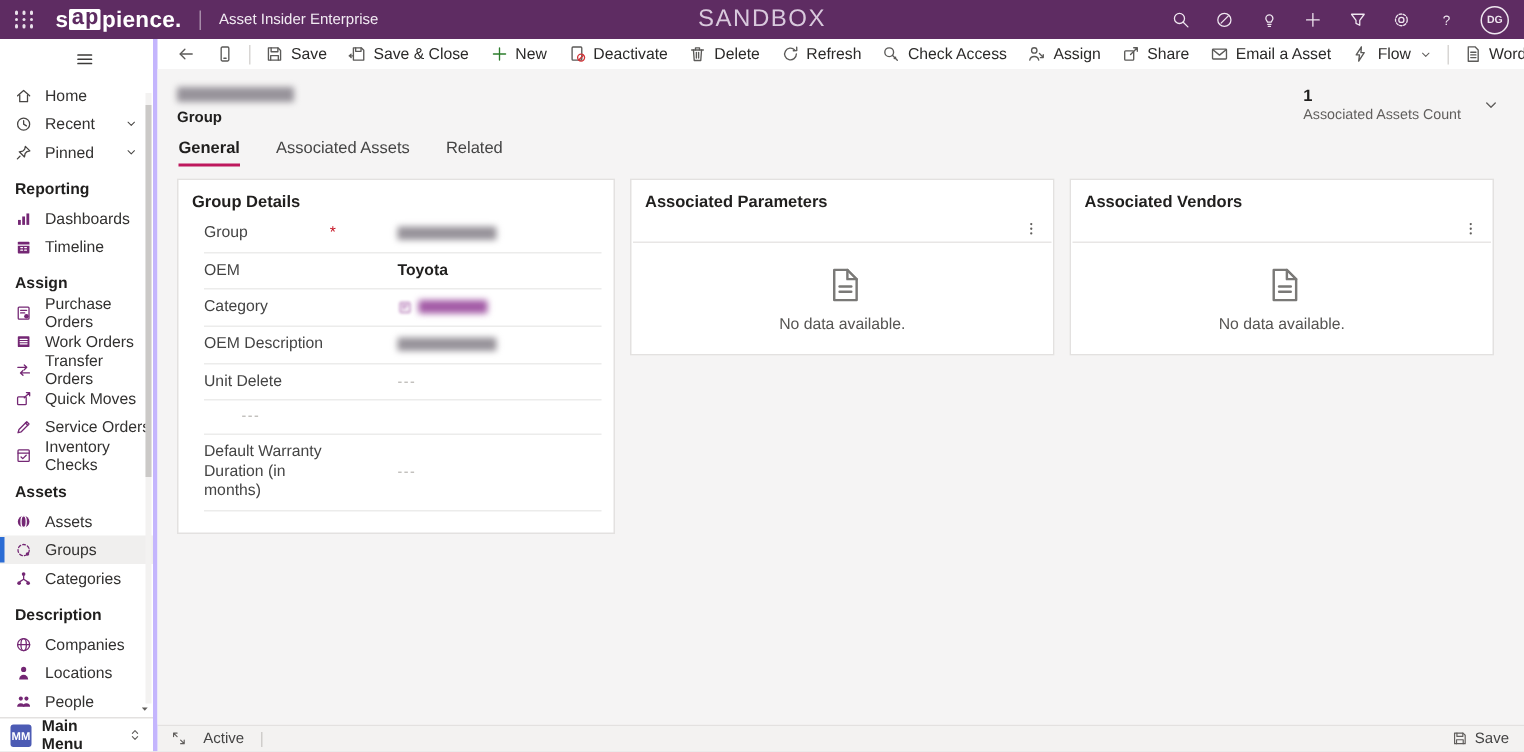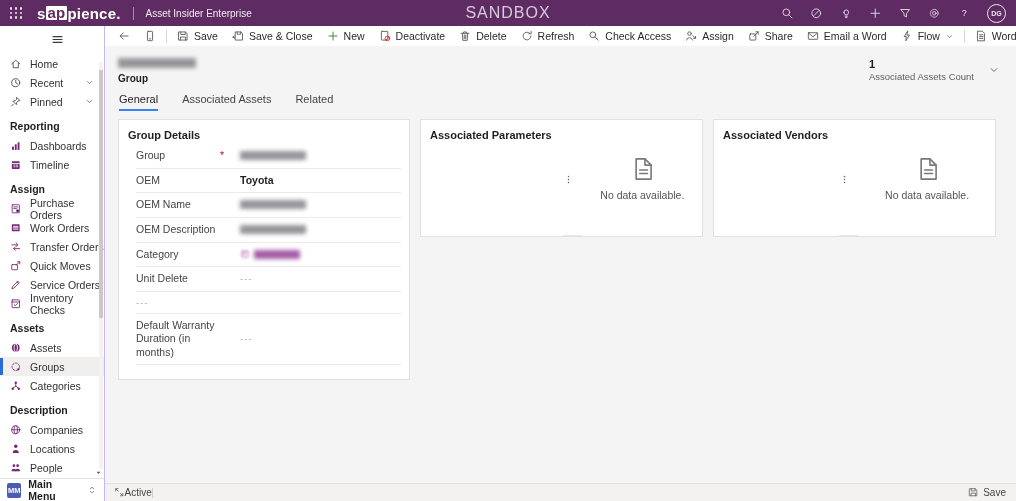--- a/index.html
+++ b/index.html
@@ -14,36 +14,36 @@
   .icwrap { display:inline-flex; align-items:center; justify-content:center; flex:none; }
   .ic .wh { stroke:#fff; }
   .ic .rd { stroke:#d13438; }
 
   
   .topbar { height:26px; background:#5e2c62; color:#fff; display:flex; align-items:center;
             padding:0 10px; position:relative; }
   .waffle { display:grid; grid-template-columns:repeat(3,3px); grid-gap:2px; margin-right:14px; cursor:pointer; }
   .waffle i { width:2.4px; height:2.4px; background:#e9e0ea; border-radius:50%; }
   .logo { font-size:15px; font-weight:700; letter-spacing:.2px; display:flex; align-items:center; }
-  .logo .box { background:#fff; color:#5e2c62; padding:0 1.5px; margin:0 .5px; border-radius:1px; line-height:14px; }
+  .logo .box { background:#fff; color:#5e2c62; padding:0 1.5px; margin:0 .5px; border-radius:1px; line-height:14px;font-family:Liberation Mono, monospace; }
   .tb-sep { width:1px; height:13px; background:rgba(255,255,255,.45); margin:0 12px; }
   .appname { font-size:10px; font-weight:400; color:#f2ebf3; }
   .env { position:absolute; left:50%; transform:translateX(-50%); font-size:16px;
          color:#d9c9dd; letter-spacing:1px; font-weight:400; }
   .tb-right { margin-left:auto; display:flex; align-items:center; gap:17px; color:#efe6f0; }
   .tb-right .icwrap { cursor:pointer; }
   .tb-right .ic { width:12.5px; height:12.5px; stroke-width:1.1; }
   .avatar { width:19px; height:19px; border:1px solid #efe6f0; border-radius:50%;
             display:flex; align-items:center; justify-content:center; font-size:7px; font-weight:700; }
 
   
   .mainrow { display:flex; height:475px; }
 
   
-  .sidebar { width:105px; background:#fff; border-right:1px solid #c4b5fd; display:flex;
+  .sidebar { width:105px; background:#fff; border-right:3px solid #c4b5fd; display:flex;
              flex-direction:column; position:relative; flex:none; }
   .hamb { padding:7px 0 4px 10px; color:#3b3a39; cursor:pointer; }
   .hamb .ic { width:13px; height:13px; stroke-width:1.4; }
   .navscroll { flex:1; overflow:hidden; padding-top:4px; }
   .nav-head { font-size:10.5px; font-weight:700; color:#201f1e; padding:9px 0 4px 10px; }
   .nav-item { display:flex; align-items:center; height:19px; padding-left:10px; cursor:pointer;
               font-size:10.5px; color:#323130; position:relative; }
   .nav-item .icwrap { width:12px; margin-right:8px; color:#742774; }
   .nav-item.muted .icwrap { color:#484644; }
   .nav-item .ic { width:11.5px; height:11.5px; }
@@ -84,56 +84,56 @@
   .rec-sub { font-size:10px; font-weight:700; color:#201f1e; margin-top:5px; }
   .rec-right { display:flex; align-items:flex-start; gap:14px; padding-top:2px; }
   .stat { text-align:left; }
   .stat-val { font-size:11px; font-weight:700; color:#201f1e; }
   .stat-lbl { font-size:9.5px; color:#605e5c; margin-top:1px; }
   .rec-chev { color:#605e5c; margin-top:6px; cursor:pointer; }
   .rec-chev .ic { width:12px; height:12px; }
 
   .tabs { display:flex; gap:24px; padding-left:14px; margin-top:9px; font-size:11px; }
   .tab { color:#444; padding-bottom:4px; cursor:pointer; }
-  .tab.active { color:#201f1e; font-weight:400; border-bottom:2px solid #3b82f6; }
+  .tab.active { color:#201f1e; font-weight:700; border-bottom:2px solid #be185d; }
 
   .cards { display:flex; align-items:flex-start; gap:10px; padding:8px 14px 0 13px; }
   .card { background:#fff; border:1px solid #e3e1e0; }
   .card h3 { font-size:11px; font-weight:700; color:#201f1e; }
 
   .card-details { width:292px; padding-bottom:14px; }
   .card-details h3 { padding:9px 0 3px 9px; }
   .frow { display:grid; grid-template-columns:90px 1fr; column-gap:14px; align-items:center;
           margin:0 8px 0 17px; padding:5px 0 5.5px 0; border-bottom:1px solid #ececeb; }
   .flabel { font-size:10.5px; color:#444; line-height:1.25; display:flex; }
   .flabel .req { color:#c50f1f; margin-left:auto; padding-right:2px; }
-  .fval { font-size:10.5px; color:#201f1e; min-height:11px; display:flex; align-items:center; gap:4px; }
+  .fval { font-size:10.5px; color:#201f1e; min-height:11px; display:flex; align-items:center; gap:4px;margin-left:25px; }
   .fval.bold { font-weight:700; }
   .fval .blur { width:66px; }
   .fval .blur.link { width:46px; background:#a35ba6; }
   .fval .linkic { color:#a35ba6; filter:blur(1px); }
   .fval .linkic .ic { width:10px; height:10px; }
   .fval .ph { color:#b3b0ad; letter-spacing:1px; font-size:9.5px; }
 
-  .card-empty { width:283px; height:118px; display:flex; flex-direction:row; }
+  .card-empty { width:283px; height:118px; display:flex; flex-direction:column; }
   .card-empty h3 { padding:9px 10px 0 9px; }
   .ce-sub { display:flex; justify-content:flex-end; padding:6px 8px 3px 0; border-bottom:1px solid #e8e6e5;
             margin:0 1px; color:#605e5c; }
   .ce-sub .icwrap { cursor:pointer; }
   .ce-sub .ic { width:11px; height:11px; }
   .ce-body { flex:1; display:flex; flex-direction:column; align-items:center; justify-content:center;
              gap:7px; color:#605e5c; }
   .ce-body .icwrap { color:#7a7977; }
   .ce-body .ic { width:26px; height:26px; stroke-width:1; }
   .ce-text { font-size:10.5px; font-weight:400; color:#565452; }
 
   
   .statusbar { height:18px; background:#f3f2f1; border-top:1px solid #e3e1e0; display:flex;
                align-items:center; padding:0 10px 0 9px; font-size:10px; color:#444; }
-  .statusbar .left { display:flex; align-items:center; }
+  .statusbar .left { display:flex; align-items:center; gap:11px; }
   .statusbar .icwrap { color:#605e5c; cursor:pointer; }
   .statusbar .ic { width:10.5px; height:10.5px; }
   .sb-div { width:1px; height:10px; background:#cfcdcb; }
   .statusbar .right { margin-left:auto; display:flex; align-items:center; gap:5px; cursor:pointer; }
 </style>
 </head>
 <body>
 
 <div class="app">
 
@@ -535,21 +535,21 @@
             </span>
             <span>Share</span>
           </div>
           <div class="cmd">
             <span class="icwrap">
               <svg viewBox="0 0 16 16" class="ic">
                 <rect x="1.8" y="3.6" width="12.4" height="8.8" rx="0.6"></rect>
                 <path d="M2.2 4.2 L8 9 l5.8 -4.8"></path>
               </svg>
             </span>
-            <span>Email a Word</span>
+            <span>Email a Asset</span>
           </div>
           <div class="cmd">
             <span class="icwrap">
               <svg viewBox="0 0 16 16" class="ic">
                 <path d="M8.8 1.6 L4.2 8.8 h2.9 L6.4 14.4 l4.9 -7.6 H8.4 Z"></path>
               </svg>
             </span>
             <span>Flow</span>
             <span class="icwrap chev">
               <svg viewBox="0 0 16 16" class="ic">
@@ -607,50 +607,42 @@
                   </div>
                   <div class="fval">
                     <div class="blur"></div>
                   </div>
                 </div>
                 <div class="frow">
                   <div class="flabel">
                     <span>OEM</span>
                   </div>
                   <div class="fval bold">Toyota</div>
-                </div>
-                <div class="frow">
-                  <div class="flabel">
-                    <span>OEM Name</span>
-                  </div>
-                  <div class="fval">
-                    <div class="blur"></div>
-                  </div>
-                </div>
-                <div class="frow">
-                  <div class="flabel">
-                    <span>OEM Description</span>
-                  </div>
-                  <div class="fval">
-                    <div class="blur"></div>
-                  </div>
                 </div>
                 <div class="frow">
                   <div class="flabel">
                     <span>Category</span>
                   </div>
                   <div class="fval">
                     <span class="icwrap linkic">
                       <svg viewBox="0 0 16 16" class="ic">
                         <rect x="2.8" y="2.8" width="10.4" height="10.4" rx="1.2"></rect>
                         <line x1="5.4" y1="6" x2="10.6" y2="6"></line>
                         <line x1="5.4" y1="8.6" x2="8.6" y2="8.6"></line>
                       </svg>
                     </span>
                     <div class="blur link"></div>
+                  </div>
+                </div>
+                <div class="frow">
+                  <div class="flabel">
+                    <span>OEM Description</span>
+                  </div>
+                  <div class="fval">
+                    <div class="blur"></div>
                   </div>
                 </div>
                 <div class="frow">
                   <div class="flabel">
                     <span>Unit Delete</span>
                   </div>
                   <div class="fval">
                     <span class="ph">---</span>
                   </div>
                 </div>

